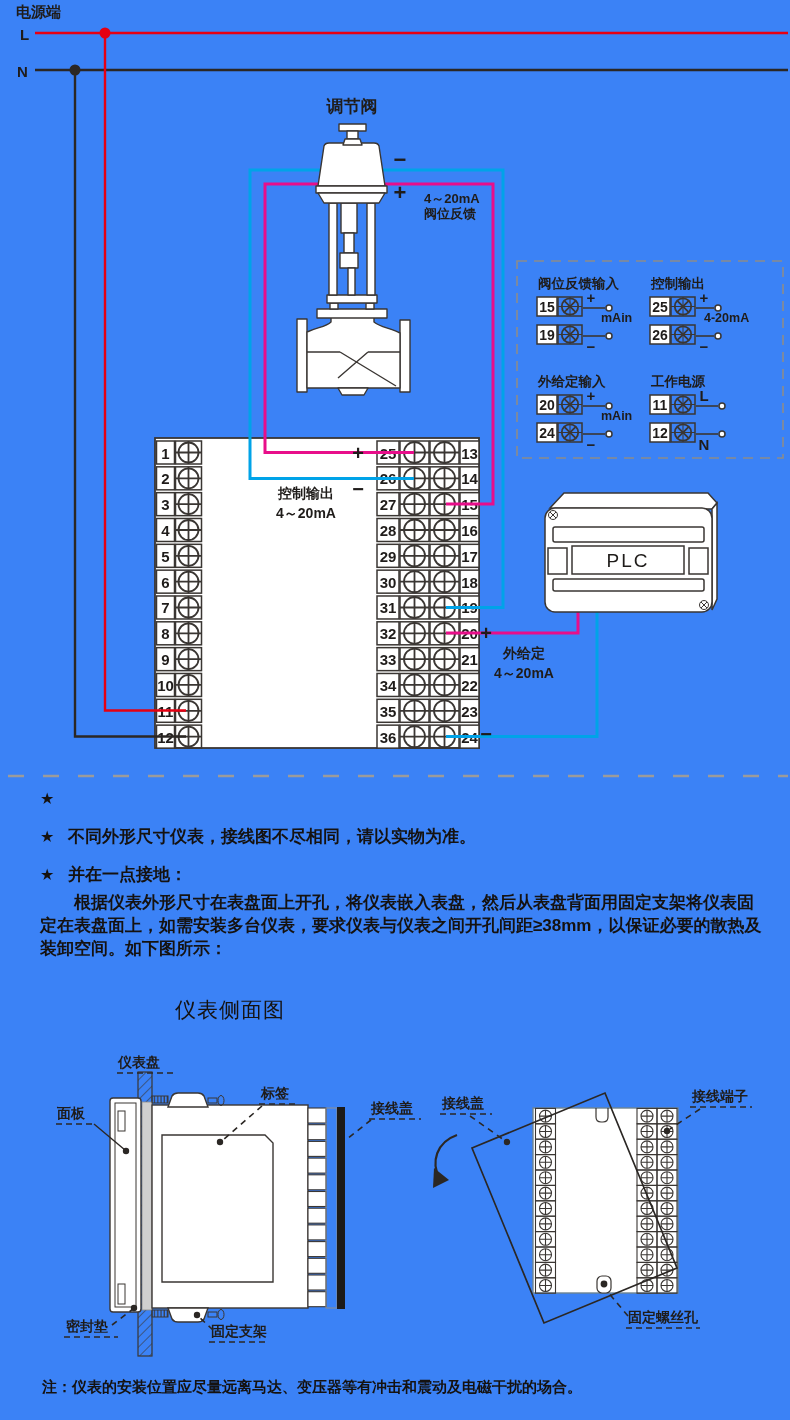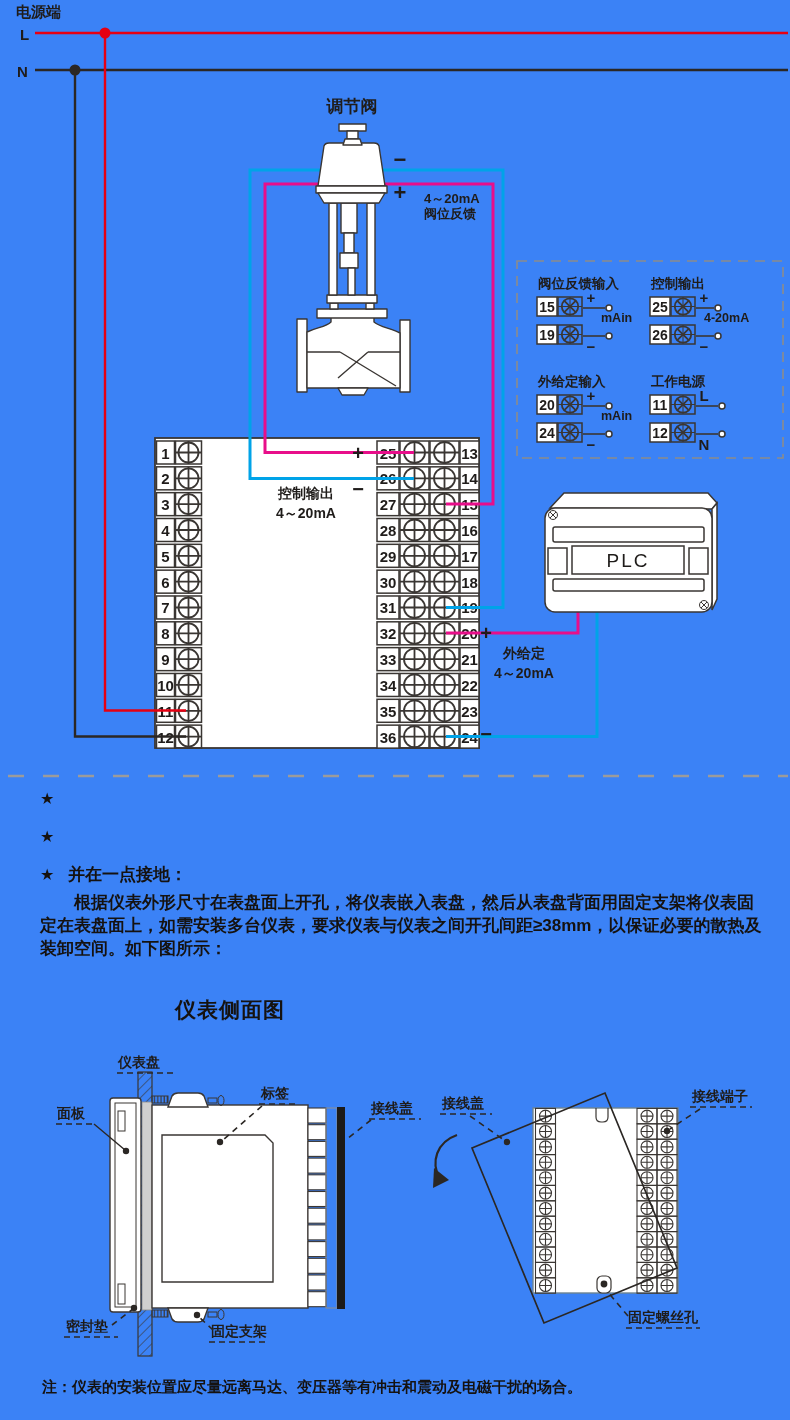--- a/index.html
+++ b/index.html
@@ -7,21 +7,21 @@
          font-family:"Liberation Sans","DejaVu Sans",sans-serif;color:#1f1c1a;}
   svg{position:absolute;left:0;}
   #svg-top{top:0;}
   #svg-bottom{top:1040px;}
   svg text{fill:#1f1c1a;font-family:"Liberation Sans","DejaVu Sans",sans-serif;}
   .txt-block{position:absolute;color:#151210;}
   .bullets{left:40px;top:786px;width:730px;}
   .bullet{display:flex;align-items:flex-start;margin-bottom:13px;font-size:17px;line-height:25px;font-weight:600;}
   .bullet .star{width:28px;flex:0 0 28px;font-size:16px;}
   .para{left:40px;top:891px;width:722px;font-size:17px;line-height:23px;text-indent:2em;font-weight:600;}
-  .section-title{left:175px;top:996px;font-size:21px;font-weight:bold;
+  .section-title{left:175px;top:996px;font-size:21px;font-weight:normal;
                  font-family:"Liberation Serif","DejaVu Serif",serif;letter-spacing:1px;text-align:center;}
   .footnote{left:42px;top:1378px;width:730px;font-size:15px;font-weight:600;}
 </style>
 </head>
 <body>
 
 <div id="stage">
 
   <svg id="svg-top" width="790" height="780" viewBox="0 0 790 780">
     <defs>
@@ -501,20 +501,21 @@
 
     <line x1="8" y1="776" x2="788" y2="776" stroke="#9b9b9b" stroke-width="2.6" stroke-dasharray="16 19"></line>
   </svg>
 
   <div class="txt-block bullets">
     <div class="bullet">
       <span class="star">★</span>
     </div>
     <div class="bullet">
       <span class="star">★</span>
+      <span>不同外形尺寸仪表，接线图不尽相同，请以实物为准。</span>
     </div>
     <div class="bullet">
       <span class="star">★</span>
       <span>并在一点接地：</span>
     </div>
   </div>
   <div class="txt-block para">根据仪表外形尺寸在表盘面上开孔，将仪表嵌入表盘，然后从表盘背面用固定支架将仪表固定在表盘面上，如需安装多台仪表，要求仪表与仪表之间开孔间距≥38mm，以保证必要的散热及装卸空间。如下图所示：</div>
   <div class="txt-block section-title">仪表侧面图</div>
 
   <svg id="svg-bottom" width="790" height="340" viewBox="0 1040 790 340">

